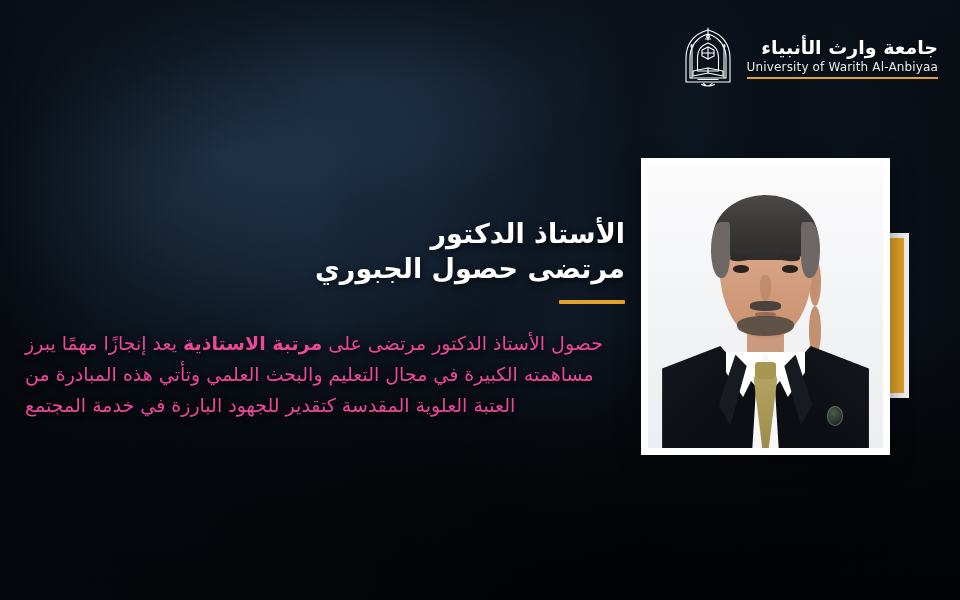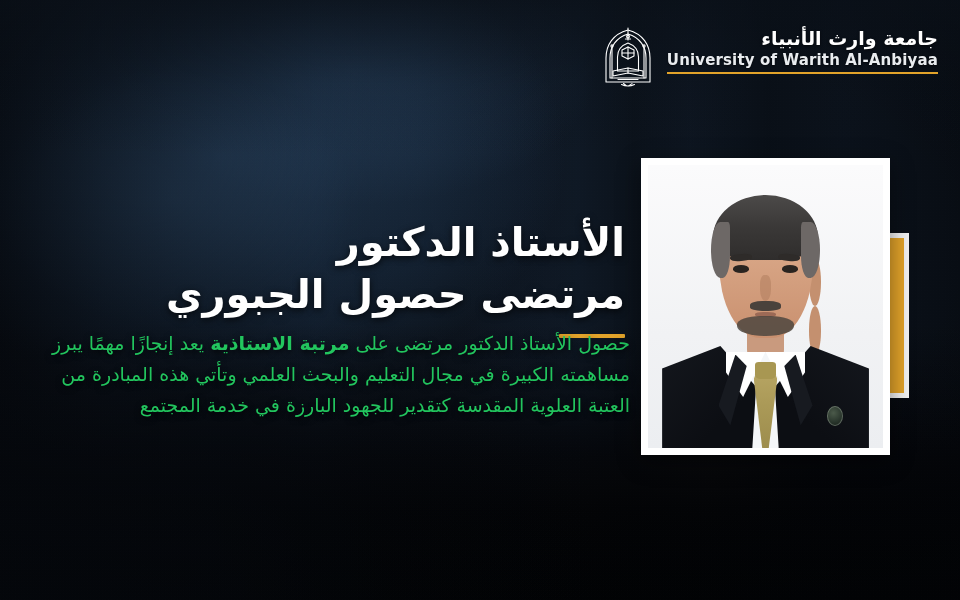--- a/index.html
+++ b/index.html
@@ -90,64 +90,64 @@
   .bg-grain {
     opacity:.16;
     background-image:
       repeating-linear-gradient(0deg, rgba(255,255,255,0.022) 0px, rgba(255,255,255,0.022) 1px, rgba(0,0,0,0) 1px, rgba(0,0,0,0) 3px),
       repeating-linear-gradient(90deg, rgba(255,255,255,0.016) 0px, rgba(255,255,255,0.016) 1px, rgba(0,0,0,0) 1px, rgba(0,0,0,0) 3px);
   }
 
   
   #brand {
     position:absolute; top:26px; right:22px;
-    display:flex; gap:10px;
+    display:flex; align-items:center; gap:10px;
     direction:rtl;
   }
   #brand-text { text-align:right; padding-top:2px; }
   .brand-ar {
     color:#ffffff; font-size:19px; font-weight:700;
     letter-spacing:.2px; line-height:1.12; white-space:nowrap;
     text-shadow:0 1px 3px rgba(0,0,0,.6);
   }
   .brand-en {
-    color:#e9ecef; font-size:15px; font-weight:700;
+    color:#e9ecef; font-size:12px; font-weight:400;
     letter-spacing:.15px; line-height:1.2; direction:ltr;
     margin-top:2px; white-space:nowrap;
     text-shadow:0 1px 2px rgba(0,0,0,.6);
   }
   .brand-rule {
     height:2px; width:100%; margin-top:3px;
     background:#e2a32a;
   }
   #brand-emblem { width:58px; height:62px; flex:0 0 auto; }
 
   
   #title-block {
     position:absolute; top:216px; right:335px;
     text-align:right; direction:rtl;
   }
   .title-line {
     color:#ffffff;
-    font-size:40px; font-weight:700;
+    font-size:27px; font-weight:700;
     line-height:1.30; letter-spacing:0px;
     white-space:nowrap;
     text-shadow:0 2px 7px rgba(0,0,0,.72);
   }
   #title-rule {
     height:4px; width:66px; margin-top:14px; margin-right:0;
     background:#e2a32a; border-radius:1px;
     margin-left:auto;
   }
 
   
   #body-text {
-    position:absolute; top:328px; right:330px;
-    width:595px; text-align:right; direction:rtl;
-    color:#22c55e; font-size:19px; line-height:1.62;
+    position:absolute; top:328px; right:340px;
+    width:595px; text-align:left; direction:rtl;
+    color:#ec4899; font-size:19px; line-height:1.62;
     font-weight:400;
     text-shadow:0 2px 6px rgba(0,0,0,.80);
   }
   #body-text b { font-weight:700; }
 
   
   #gold-bar {
     position:absolute; left:884px; top:238px;
     width:20px; height:155px;
     background:#e2a32a;

